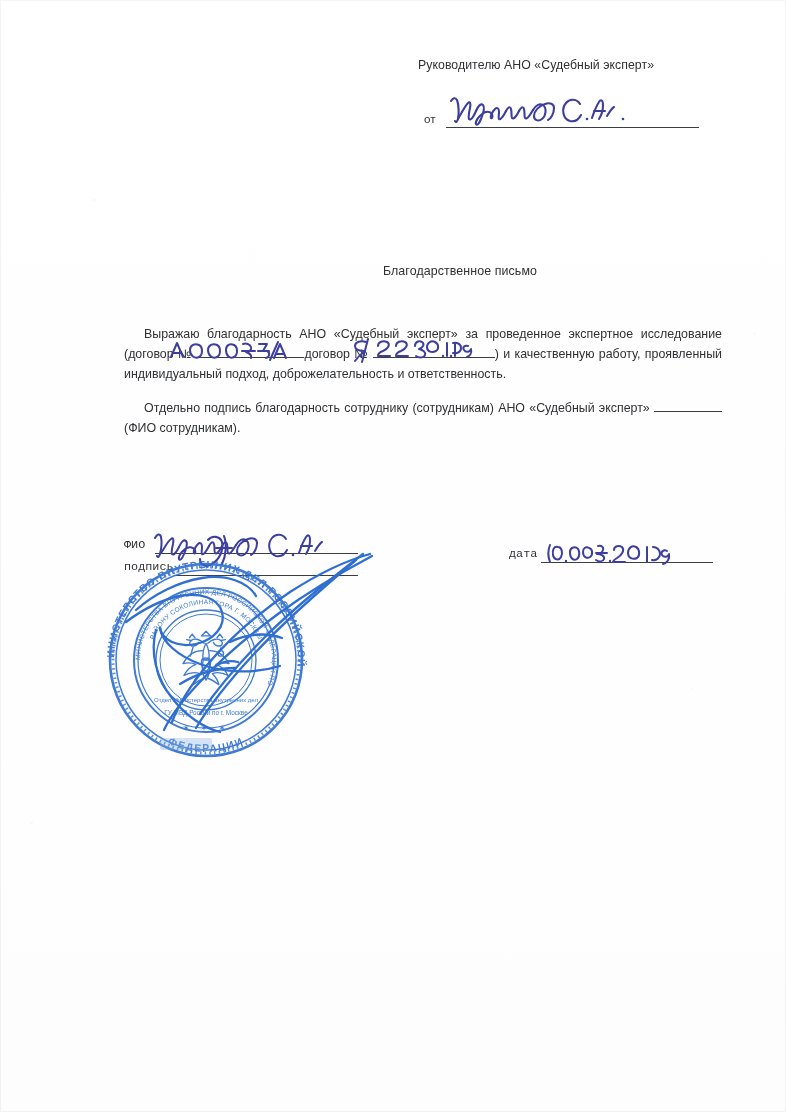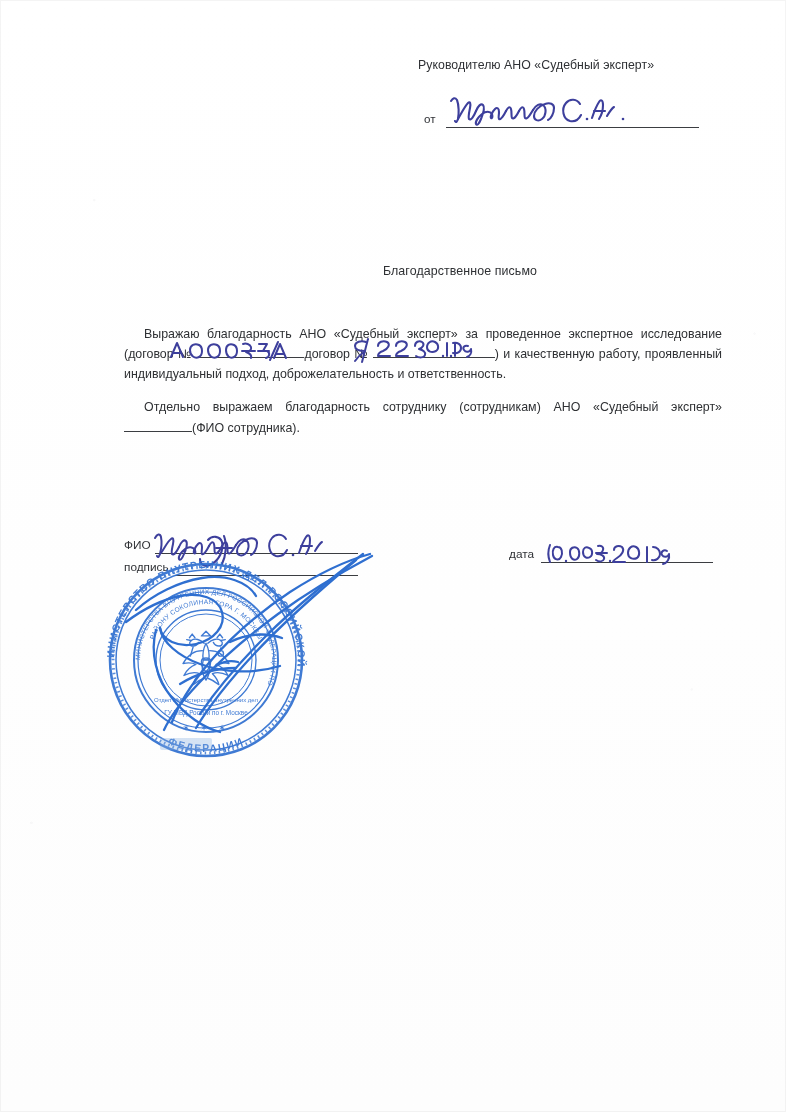--- a/index.html
+++ b/index.html
@@ -114,20 +114,21 @@
   .blank-2 { width: 122px; height: 13px; }
   .blank-3 { width: 68px; height: 13px; }
 
   
   #sign-block {
     position: absolute;
     left: 124px;
     top: 534px;
     width: 600px;
     height: 60px;
+    font-family: Liberation Mono, monospace;
   }
   .sig-label {
     position: absolute;
     font-size: 11.8px;
     color: #303236;
     white-space: nowrap;
   }
   .sig-rule {
     position: absolute;
     border-bottom: 1.3px solid #3b3d41;
@@ -200,21 +201,21 @@
   </div>
 
   <div id="body-block">
 
     <p class="para">
       <span class="indent"></span><span>Выражаю благодарность АНО «Судебный эксперт» за проведенное экспертное исследование (договор № </span><span class="fill-blank blank-1"></span><span>договор № </span><span class="fill-blank blank-2"></span><span>) и качественную работу, проявленный индивидуальный подход, доброжелательность и ответственность.</span>
     </p>
 
 
     <p class="para">
-      <span class="indent"></span><span>Отдельно выражаем благодарность сотруднику (сотрудникам) АНО «Судебный эксперт» </span><span class="fill-blank blank-3"></span><span>(ФИО сотрудника).</span>
+      <span class="indent"></span><span>Отдельно подпись благодарность сотруднику (сотрудникам) АНО «Судебный эксперт» </span><span class="fill-blank blank-3"></span><span>(ФИО сотрудникам).</span>
     </p>
 
   </div>
 
   <div class="ink" style="left:168px; top:340px; width:120px; height:24px;">
     <svg width="120" height="24" viewBox="0 0 120 24">
       <g fill="none" stroke="#3d3f9c" stroke-width="2" stroke-linecap="round" stroke-linejoin="round">
         <path d="M3 17 L9 3 L15 17"></path>
         <path d="M5 13 L13 13"></path>
         <path d="M22 10 C22 5 27 3 31 5 C35 7 35 15 31 17 C27 19 22 16 22 10 Z"></path>

